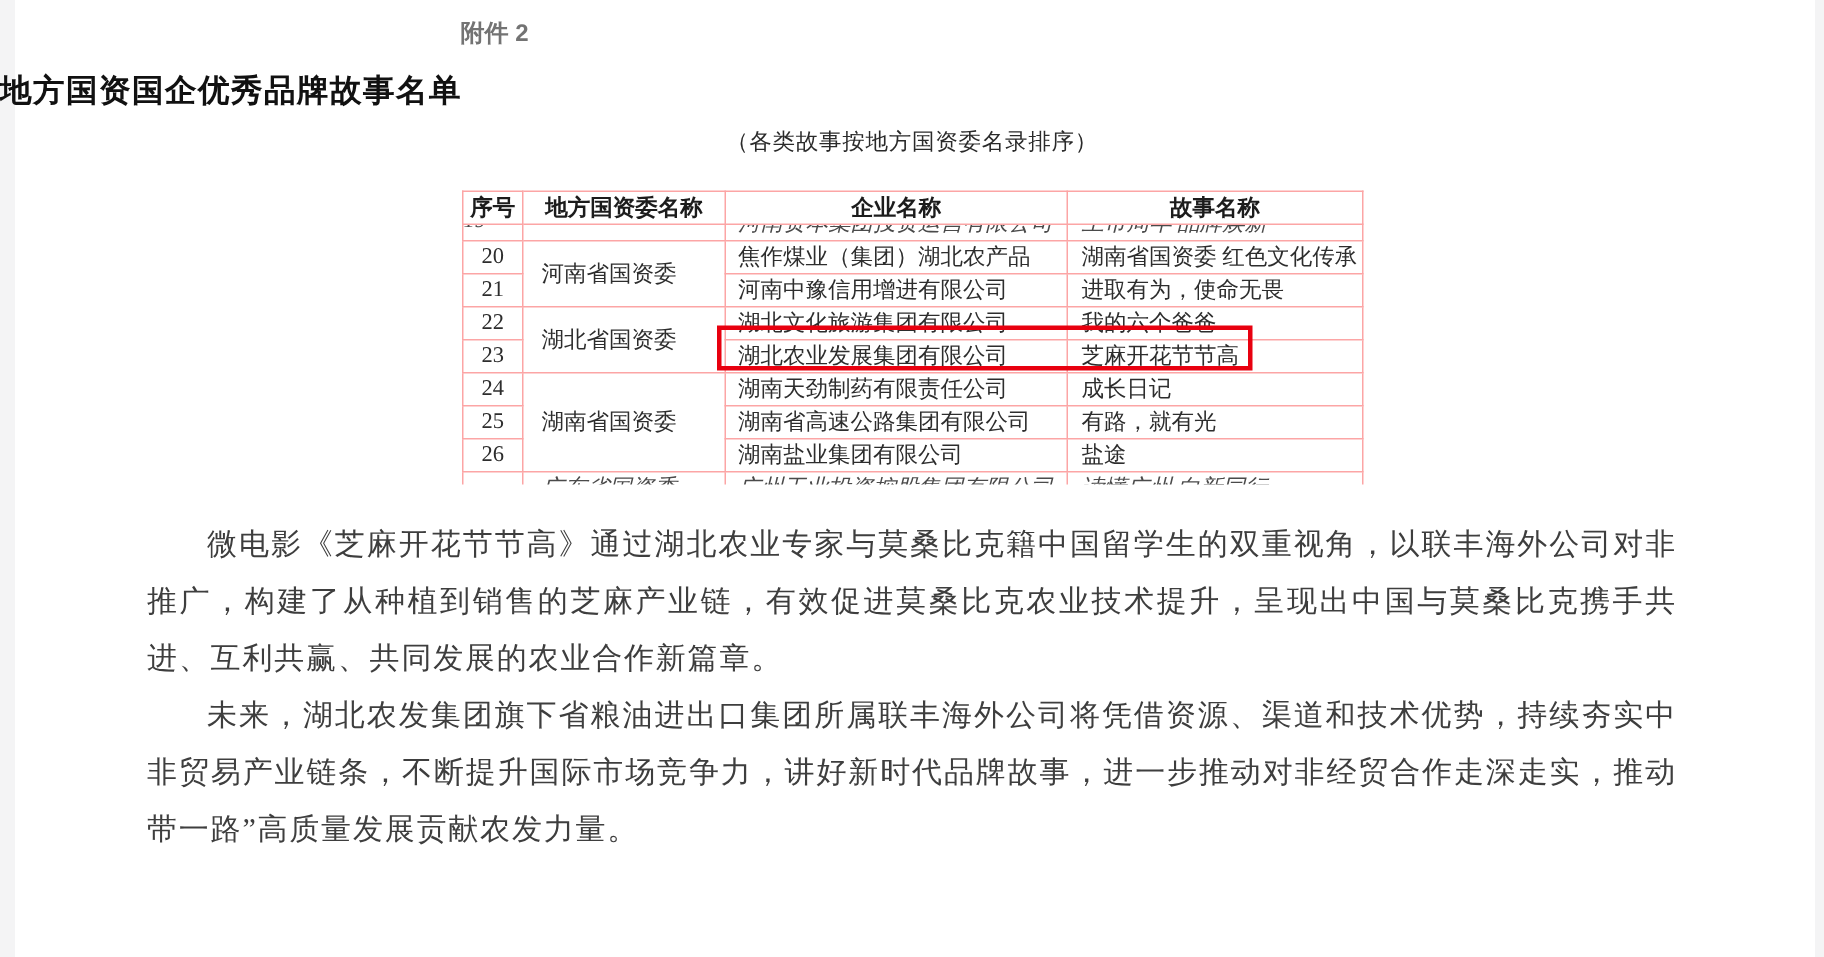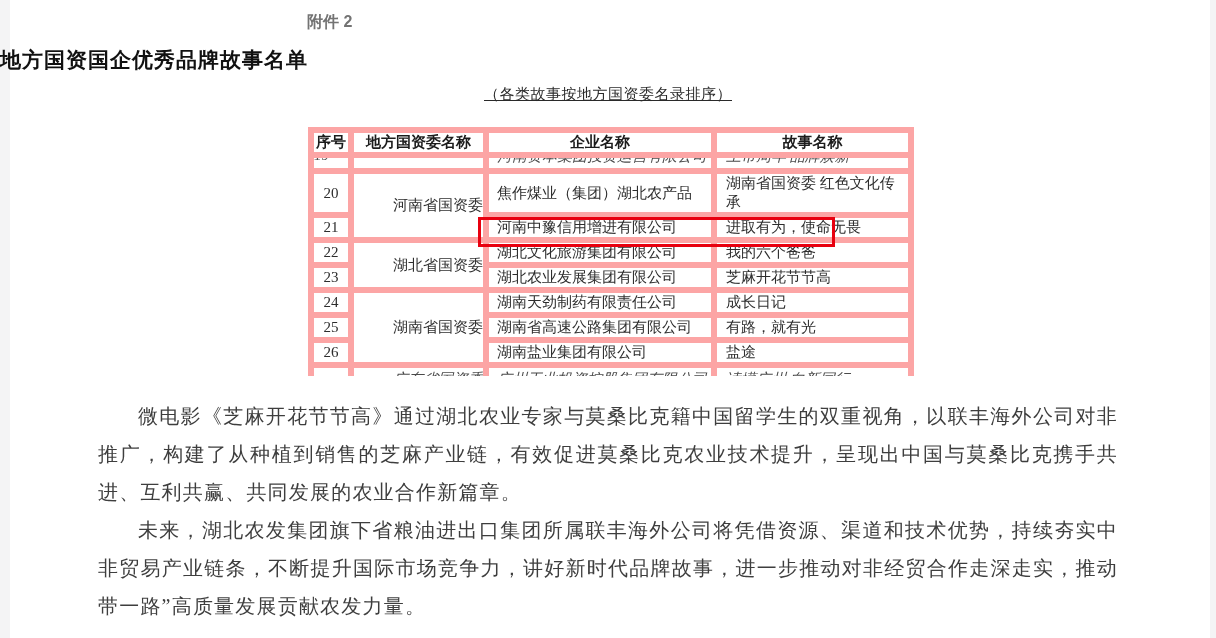--- a/index.html
+++ b/index.html
@@ -35,53 +35,52 @@
     font-size: 21px;
     color: #111111;
     letter-spacing: 1px;
   }
   .doc-subtitle {
     margin-top: 11px;
     text-align: center;
     font-size: 15px;
     color: #2a2a2a;
     letter-spacing: 0.5px;
-    text-decoration: underline;
   }
 
   .table-wrap {
     position: relative;
     width: 600px;
     margin: 23px auto 0;
   }
   table.story-table {
     width: 600px;
     border-collapse: collapse;
     table-layout: fixed;
   }
   .story-table th, .story-table td {
-    border: 6px solid #fca5a5;
+    border: 1px solid #fca5a5;
     font-size: 15px;
     color: #2d2d2d;
     overflow: hidden;
   }
   .story-table th {
     height: 22px;
     font-family: "Liberation Sans", "DejaVu Sans", sans-serif;
     font-weight: bold;
     color: #1c1c1c;
     text-align: center;
   }
   .story-table td { height: 22px; }
   .col-no    { width: 40px; }
   .col-sasac { width: 135px; }
   .col-comp  { width: 228px; }
   .col-story { width: 197px; }
   td.c-no    { text-align: center; }
-  td.c-sasac { padding-left: 12px; text-align: right; }
+  td.c-sasac { padding-left: 12px; }
   td.c-comp  { padding-left: 8px; }
   td.c-story { padding-left: 9px; }
 
   
   tr.partial-top td { height: 10px; padding-top: 0; padding-bottom: 0; }
   .clip-b { position: relative; display: block; height: 10px; overflow: hidden; }
   .clip-b span {
     position: absolute; top: -11px; left: 0;
     white-space: nowrap; font-size: 15px; color: #4a4a4a;
   }

